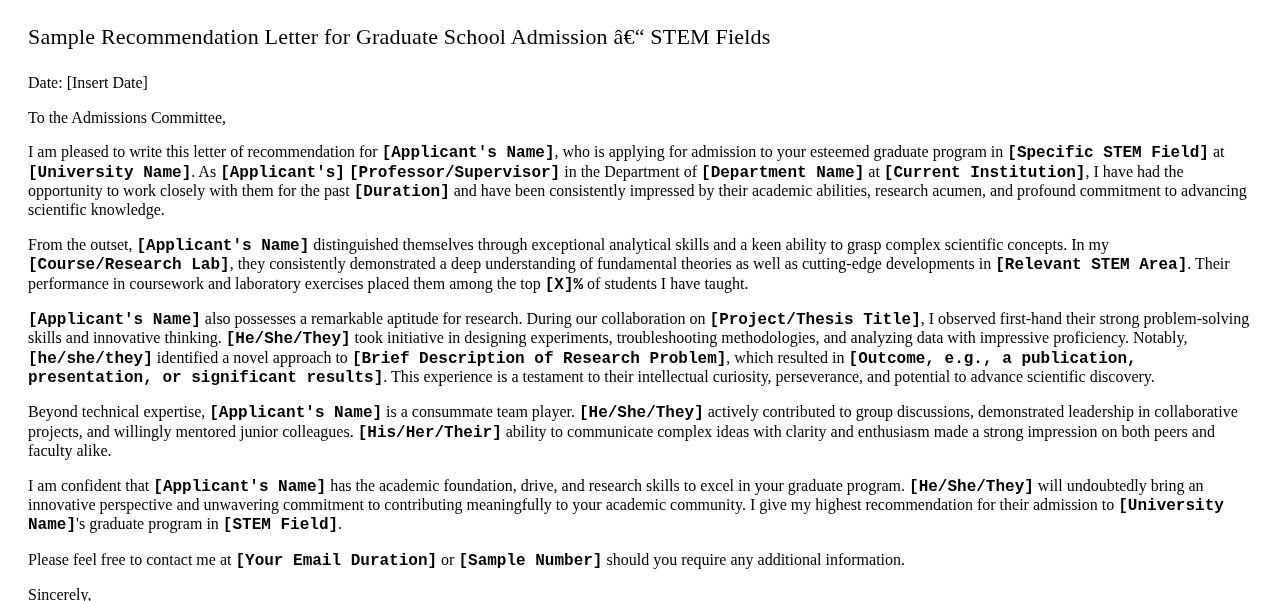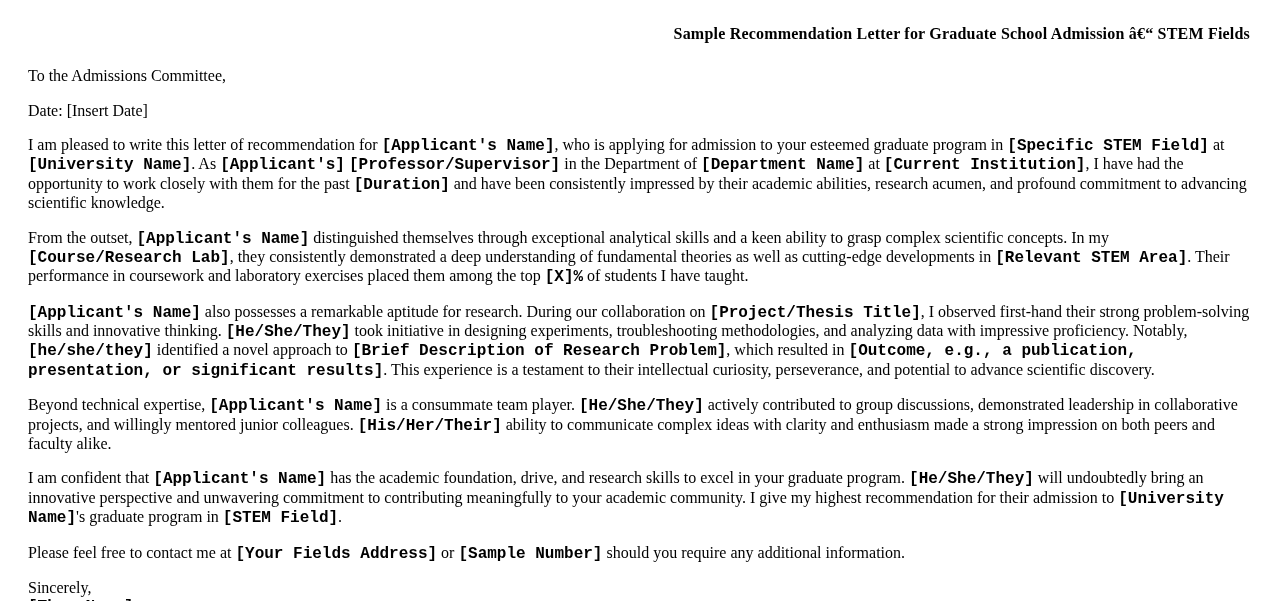--- a/index.html
+++ b/index.html
@@ -15,51 +15,50 @@
     overflow: hidden;
     background: #ffffff;
     padding: 24px 28px 0 28px;
     font-family: "Liberation Serif", "DejaVu Serif", serif;
     font-size: 16px;
     line-height: 1.15;
     color: #000000;
   }
   .doc-title {
     font-family: "Liberation Serif", "DejaVu Serif", serif;
-    font-size: 16px;
-    font-weight: bold;
+    font-size: 22px;
+    font-weight: normal;
     margin: 0 0 24px 0;
     line-height: 1.2;
     letter-spacing: 0.2px;
-    text-align: right;
   }
   .doc-paragraph {
     margin: 0 0 16px 0;
   }
   .doc-paragraph b {
     font-weight: bold;
     font-family: Liberation Mono, monospace;
   }
 </style>
 </head>
 <body>
 
 <div class="page">
   <h1 class="doc-title">Sample Recommendation Letter for Graduate School Admission â€“ STEM Fields</h1>
 
+  <p class="doc-paragraph">Date: [Insert Date]</p>
+
   <p class="doc-paragraph">To the Admissions Committee,</p>
-
-  <p class="doc-paragraph">Date: [Insert Date]</p>
 
   <p class="doc-paragraph">I am pleased to write this letter of recommendation for <b>[Applicant's Name]</b>, who is applying for admission to your esteemed graduate program in <b>[Specific STEM Field]</b> at <b>[University Name]</b>. As <b>[Applicant's]</b> <b>[Professor/Supervisor]</b> in the Department of <b>[Department Name]</b> at <b>[Current Institution]</b>, I have had the opportunity to work closely with them for the past <b>[Duration]</b> and have been consistently impressed by their academic abilities, research acumen, and profound commitment to advancing scientific knowledge.</p>
 
   <p class="doc-paragraph">From the outset, <b>[Applicant's Name]</b> distinguished themselves through exceptional analytical skills and a keen ability to grasp complex scientific concepts. In my <b>[Course/Research Lab]</b>, they consistently demonstrated a deep understanding of fundamental theories as well as cutting-edge developments in <b>[Relevant STEM Area]</b>. Their performance in coursework and laboratory exercises placed them among the top <b>[X]%</b> of students I have taught.</p>
 
   <p class="doc-paragraph"><b>[Applicant's Name]</b> also possesses a remarkable aptitude for research. During our collaboration on <b>[Project/Thesis Title]</b>, I observed first-hand their strong problem-solving skills and innovative thinking. <b>[He/She/They]</b> took initiative in designing experiments, troubleshooting methodologies, and analyzing data with impressive proficiency. Notably, <b>[he/she/they]</b> identified a novel approach to <b>[Brief Description of Research Problem]</b>, which resulted in <b>[Outcome, e.g., a publication, presentation, or significant results]</b>. This experience is a testament to their intellectual curiosity, perseverance, and potential to advance scientific discovery.</p>
 
   <p class="doc-paragraph">Beyond technical expertise, <b>[Applicant's Name]</b> is a consummate team player. <b>[He/She/They]</b> actively contributed to group discussions, demonstrated leadership in collaborative projects, and willingly mentored junior colleagues. <b>[His/Her/Their]</b> ability to communicate complex ideas with clarity and enthusiasm made a strong impression on both peers and faculty alike.</p>
 
   <p class="doc-paragraph">I am confident that <b>[Applicant's Name]</b> has the academic foundation, drive, and research skills to excel in your graduate program. <b>[He/She/They]</b> will undoubtedly bring an innovative perspective and unwavering commitment to contributing meaningfully to your academic community. I give my highest recommendation for their admission to <b>[University Name]</b>'s graduate program in <b>[STEM Field]</b>.</p>
 
-  <p class="doc-paragraph">Please feel free to contact me at <b>[Your Fields Address]</b> or <b>[Sample Number]</b> should you require any additional information.</p>
+  <p class="doc-paragraph">Please feel free to contact me at <b>[Your Email Duration]</b> or <b>[Sample Number]</b> should you require any additional information.</p>
 
   <p class="doc-paragraph">Sincerely,<br><b>[They Name]</b><br><b>[Title/Position]</b><br><b>[Department Name]</b></p>
 </div>
 
 </body></html>

